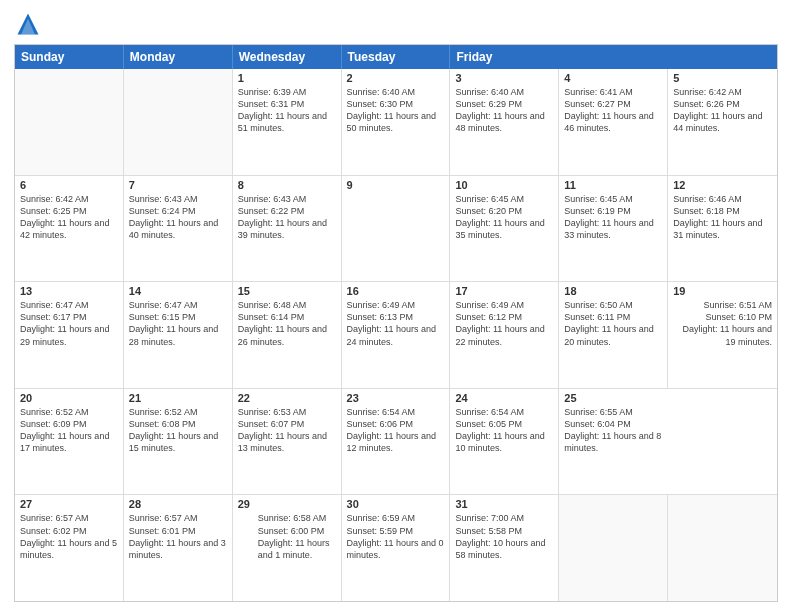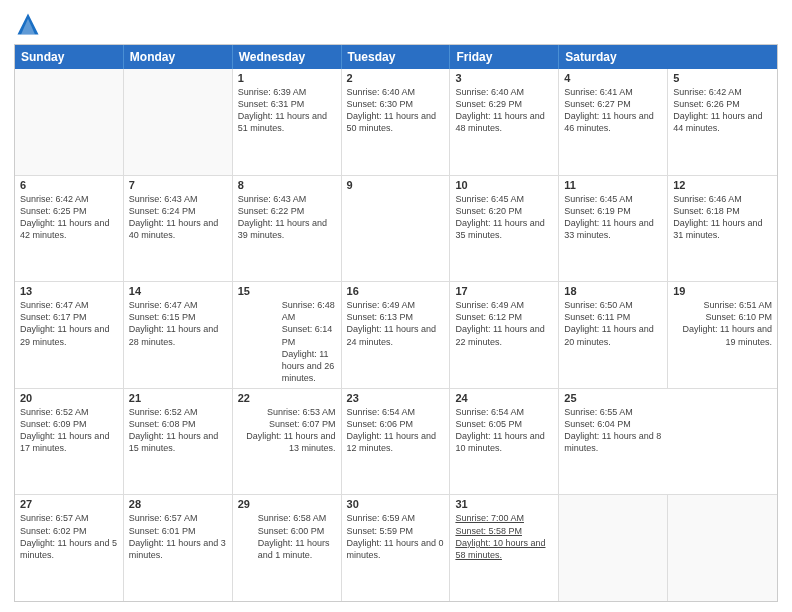--- a/index.html
+++ b/index.html
@@ -128,21 +128,20 @@
     </div>
   </div>
 
   <div class="calendar">
     <div class="cal-header-row" id="cal-header">
         <div class="cal-header-cell">Sunday</div>
         <div class="cal-header-cell">Monday</div>
         <div class="cal-header-cell">Wednesday</div>
         <div class="cal-header-cell">Tuesday</div>
         <div class="cal-header-cell">Friday</div>
-        <div class="cal-header-cell">Saturday</div>
       </div>
     <div class="cal-body" id="cal-body">
         <div class="cal-row">
           <div class="cal-cell empty"></div>
           <div class="cal-cell empty"></div>
           <div class="cal-cell">
             <span class="day-num">1</span>
             <div class="cell-info" style="white-space: pre-line;">Sunrise: 6:39 AM
 Sunset: 6:31 PM
 Daylight: 11 hours and 51 minutes.</div>
@@ -221,21 +220,21 @@
 Daylight: 11 hours and 29 minutes.</div>
           </div>
           <div class="cal-cell">
             <span class="day-num">14</span>
             <div class="cell-info" style="white-space: pre-line;">Sunrise: 6:47 AM
 Sunset: 6:15 PM
 Daylight: 11 hours and 28 minutes.</div>
           </div>
           <div class="cal-cell">
             <span class="day-num">15</span>
-            <div class="cell-info" style="white-space: pre-line; margin-left: 44px;">Sunrise: 6:48 AM
+            <div class="cell-info" style="white-space: pre-line;">Sunrise: 6:48 AM
 Sunset: 6:14 PM
 Daylight: 11 hours and 26 minutes.</div>
           </div>
           <div class="cal-cell">
             <span class="day-num">16</span>
             <div class="cell-info" style="white-space: pre-line;">Sunrise: 6:49 AM
 Sunset: 6:13 PM
 Daylight: 11 hours and 24 minutes.</div>
           </div>
           <div class="cal-cell">
@@ -265,21 +264,21 @@
 Daylight: 11 hours and 17 minutes.</div>
           </div>
           <div class="cal-cell">
             <span class="day-num">21</span>
             <div class="cell-info" style="white-space: pre-line;">Sunrise: 6:52 AM
 Sunset: 6:08 PM
 Daylight: 11 hours and 15 minutes.</div>
           </div>
           <div class="cal-cell">
             <span class="day-num">22</span>
-            <div class="cell-info" style="white-space: pre-line; text-align: right;">Sunrise: 6:53 AM
+            <div class="cell-info" style="white-space: pre-line;">Sunrise: 6:53 AM
 Sunset: 6:07 PM
 Daylight: 11 hours and 13 minutes.</div>
           </div>
           <div class="cal-cell">
             <span class="day-num">23</span>
             <div class="cell-info" style="white-space: pre-line;">Sunrise: 6:54 AM
 Sunset: 6:06 PM
 Daylight: 11 hours and 12 minutes.</div>
           </div>
           <div class="cal-cell">
@@ -315,21 +314,21 @@
 Daylight: 11 hours and 1 minute.</div>
           </div>
           <div class="cal-cell">
             <span class="day-num">30</span>
             <div class="cell-info" style="white-space: pre-line;">Sunrise: 6:59 AM
 Sunset: 5:59 PM
 Daylight: 11 hours and 0 minutes.</div>
           </div>
           <div class="cal-cell">
             <span class="day-num">31</span>
-            <div class="cell-info" style="white-space: pre-line; text-decoration: underline;">Sunrise: 7:00 AM
+            <div class="cell-info" style="white-space: pre-line;">Sunrise: 7:00 AM
 Sunset: 5:58 PM
 Daylight: 10 hours and 58 minutes.</div>
           </div>
           <div class="cal-cell empty"></div>
           <div class="cal-cell empty"></div>
         </div>
       </div>
   </div>
 </div>
 

